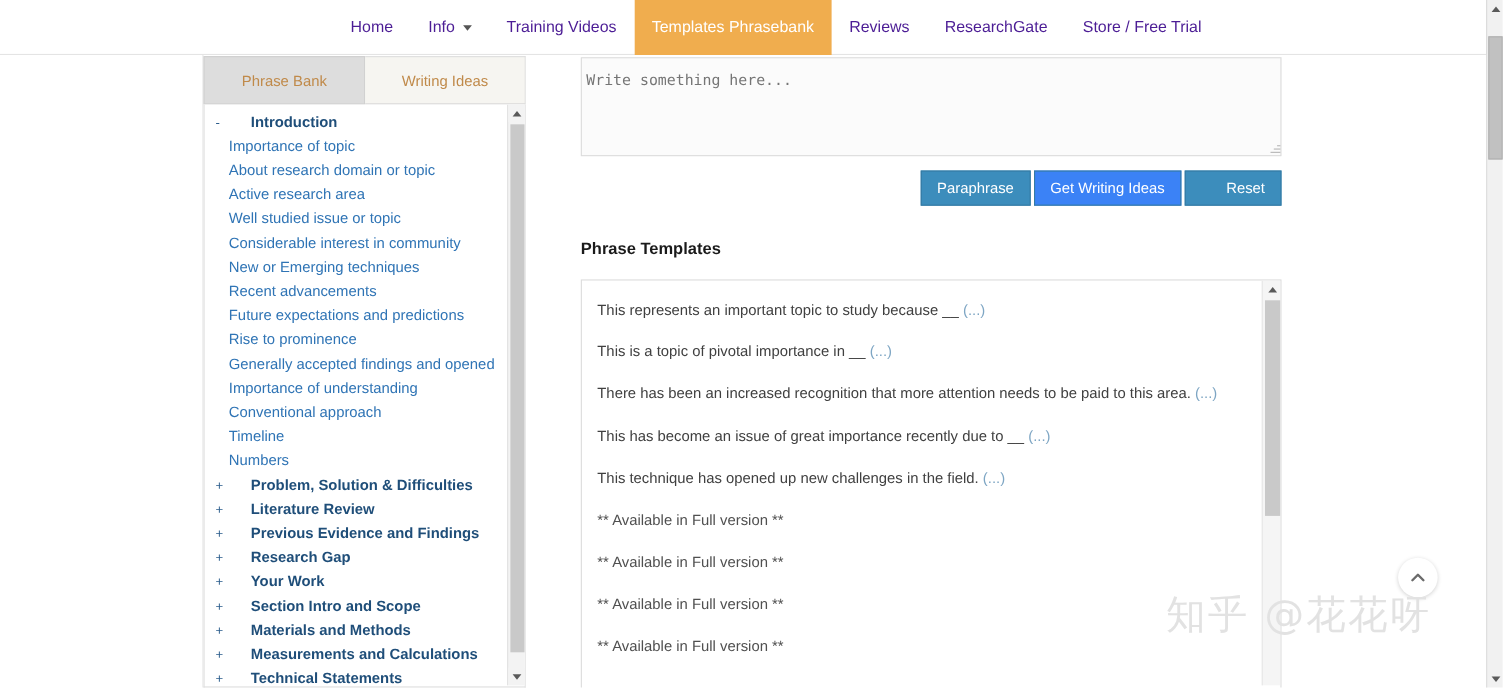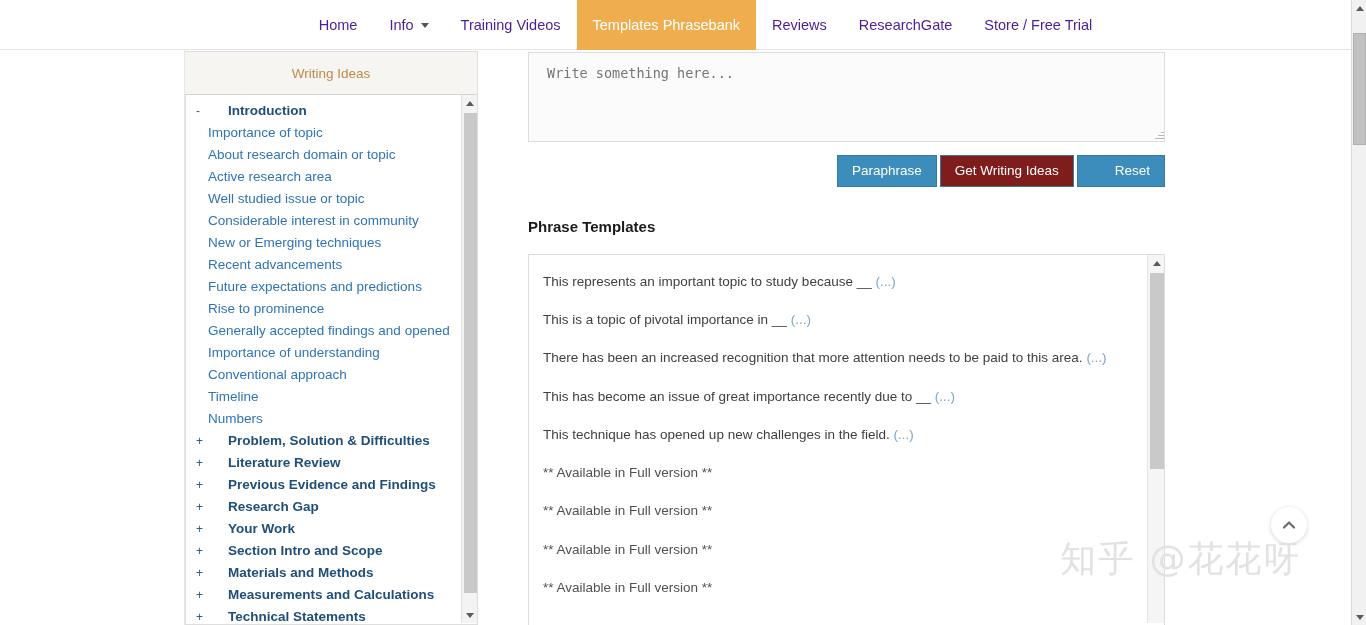--- a/index.html
+++ b/index.html
@@ -196,21 +196,21 @@
     height: 575px;
     background: #ffffff;
     overflow: hidden;
   }
   #inputbox {
     position: absolute;
     left: 50px; top: 2px;
     width: 637px; height: 90px;
     background: #fbfbfb;
     border: 1px solid #dcdcdc;
-    padding: 12px 18px;
+    padding: 12px 4px;
     font-size: 13.5px;
     color: #9a9a9a;
     resize: none;
   }
   .resize-grip {
     position: absolute;
     left: 676px; top: 80px;
     width: 10px; height: 10px;
   }
   .resize-grip i {
@@ -359,20 +359,23 @@
   <div class="thumb"></div>
   <div class="arrow-down">
       <span class="tri-down"></span>
     </div>
 </div>
 
 <div id="leftrail"></div>
 
 <div id="sidebar">
   <div id="sbtabs">
+      <div class="sbtab active">
+        <span>Phrase Bank</span>
+      </div>
       <div class="sbtab inactive">
         <span>Writing Ideas</span>
       </div>
     </div>
   <div id="sblistwrap">
     <div id="sblist">
         <div class="sbrow sbgroup">
           <span class="sbmark">-</span>
           <span class="sblabel">Introduction</span>
         </div>
@@ -471,21 +474,21 @@
 
   <textarea id="inputbox" placeholder="Write something here..." style=""></textarea>
   <div class="resize-grip">
     <i></i>
       <i></i>
       <i></i>
   </div>
 
   <div id="btnrow">
       <button class="btn" style="background: rgb(60, 141, 188);">Paraphrase</button>
-      <button class="btn" style="background: #7f1d1d;">Get Writing Ideas</button>
+      <button class="btn" style="background: #3b82f6;">Get Writing Ideas</button>
       <button class="btn" style="background: rgb(60, 141, 188); padding-left: 37px;">Reset</button>
     </div>
 
   <div id="ptitle">Phrase Templates</div>
 
   <div id="panelwrap">
     <div id="panellist">
         <div class="phrase"><span>This represents an important topic to study because __</span> <span class="more">(...)</span></div>
         <div class="phrase"><span>This is a topic of pivotal importance in __</span> <span class="more">(...)</span></div>
         <div class="phrase"><span>There has been an increased recognition that more attention needs to be paid to this area.</span> <span class="more">(...)</span></div>

